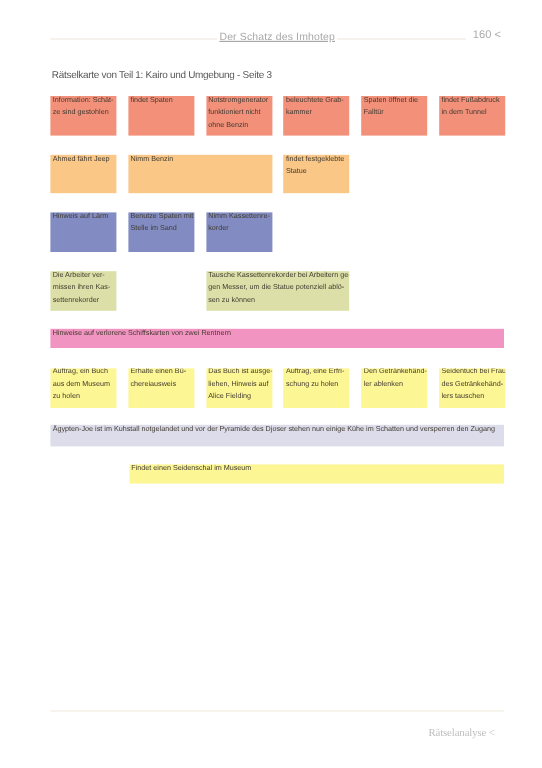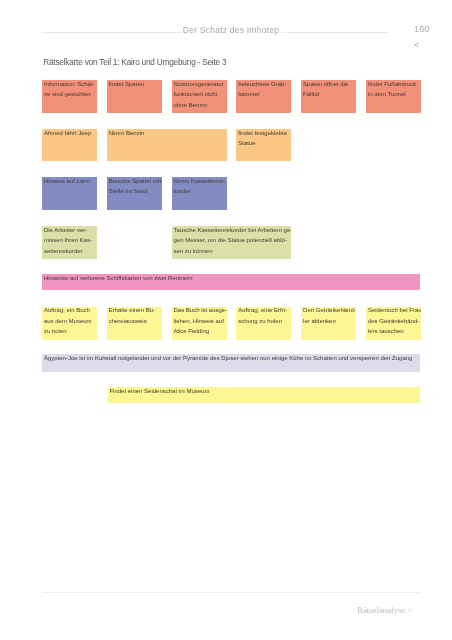--- a/index.html
+++ b/index.html
@@ -6,22 +6,22 @@
   body{width:452px;height:640px;background:#ffffff;
        font-family:"Liberation Sans",sans-serif;overflow:hidden;position:relative;
        -webkit-font-smoothing:antialiased;}
   .page{position:absolute;left:0;top:0;width:452px;height:640px;}
 
   
   .hdr{position:absolute;left:42px;top:21px;width:378px;height:16px;}
   .hdr-rule{position:absolute;left:0;top:10.6px;width:346px;height:1px;background:#eee8e0;}
   .hdr-title{position:absolute;left:0;top:1px;width:378px;text-align:center;
              font-size:8.7px;color:#a8a8a8;letter-spacing:0.14px;line-height:16px;white-space:pre;}
-  .hdr-title span{background:#fff;padding:0 2px;}
-  .hdr-page{position:absolute;left:372px;top:0;font-size:9.25px;color:#acacac;line-height:16px;}
+  .hdr-title span{background:#fff;padding:0 2px;text-decoration:underline;}
+  .hdr-page{position:absolute;left:352px;top:0;font-size:9.25px;color:#acacac;line-height:16px;}
 
   
   .ptitle{position:absolute;left:43.2px;top:56px;font-size:8.3px;color:#58585a;
           letter-spacing:-0.235px;line-height:12px;white-space:pre;}
 
   
   .bx{position:absolute;box-sizing:border-box;overflow:hidden;}
   .bx > .tx{position:relative;top:-1.15px;padding:0 2.2px 0 1.9px;
       font-size:6.0px;line-height:10.5px;color:#423b30;white-space:pre;}
 

